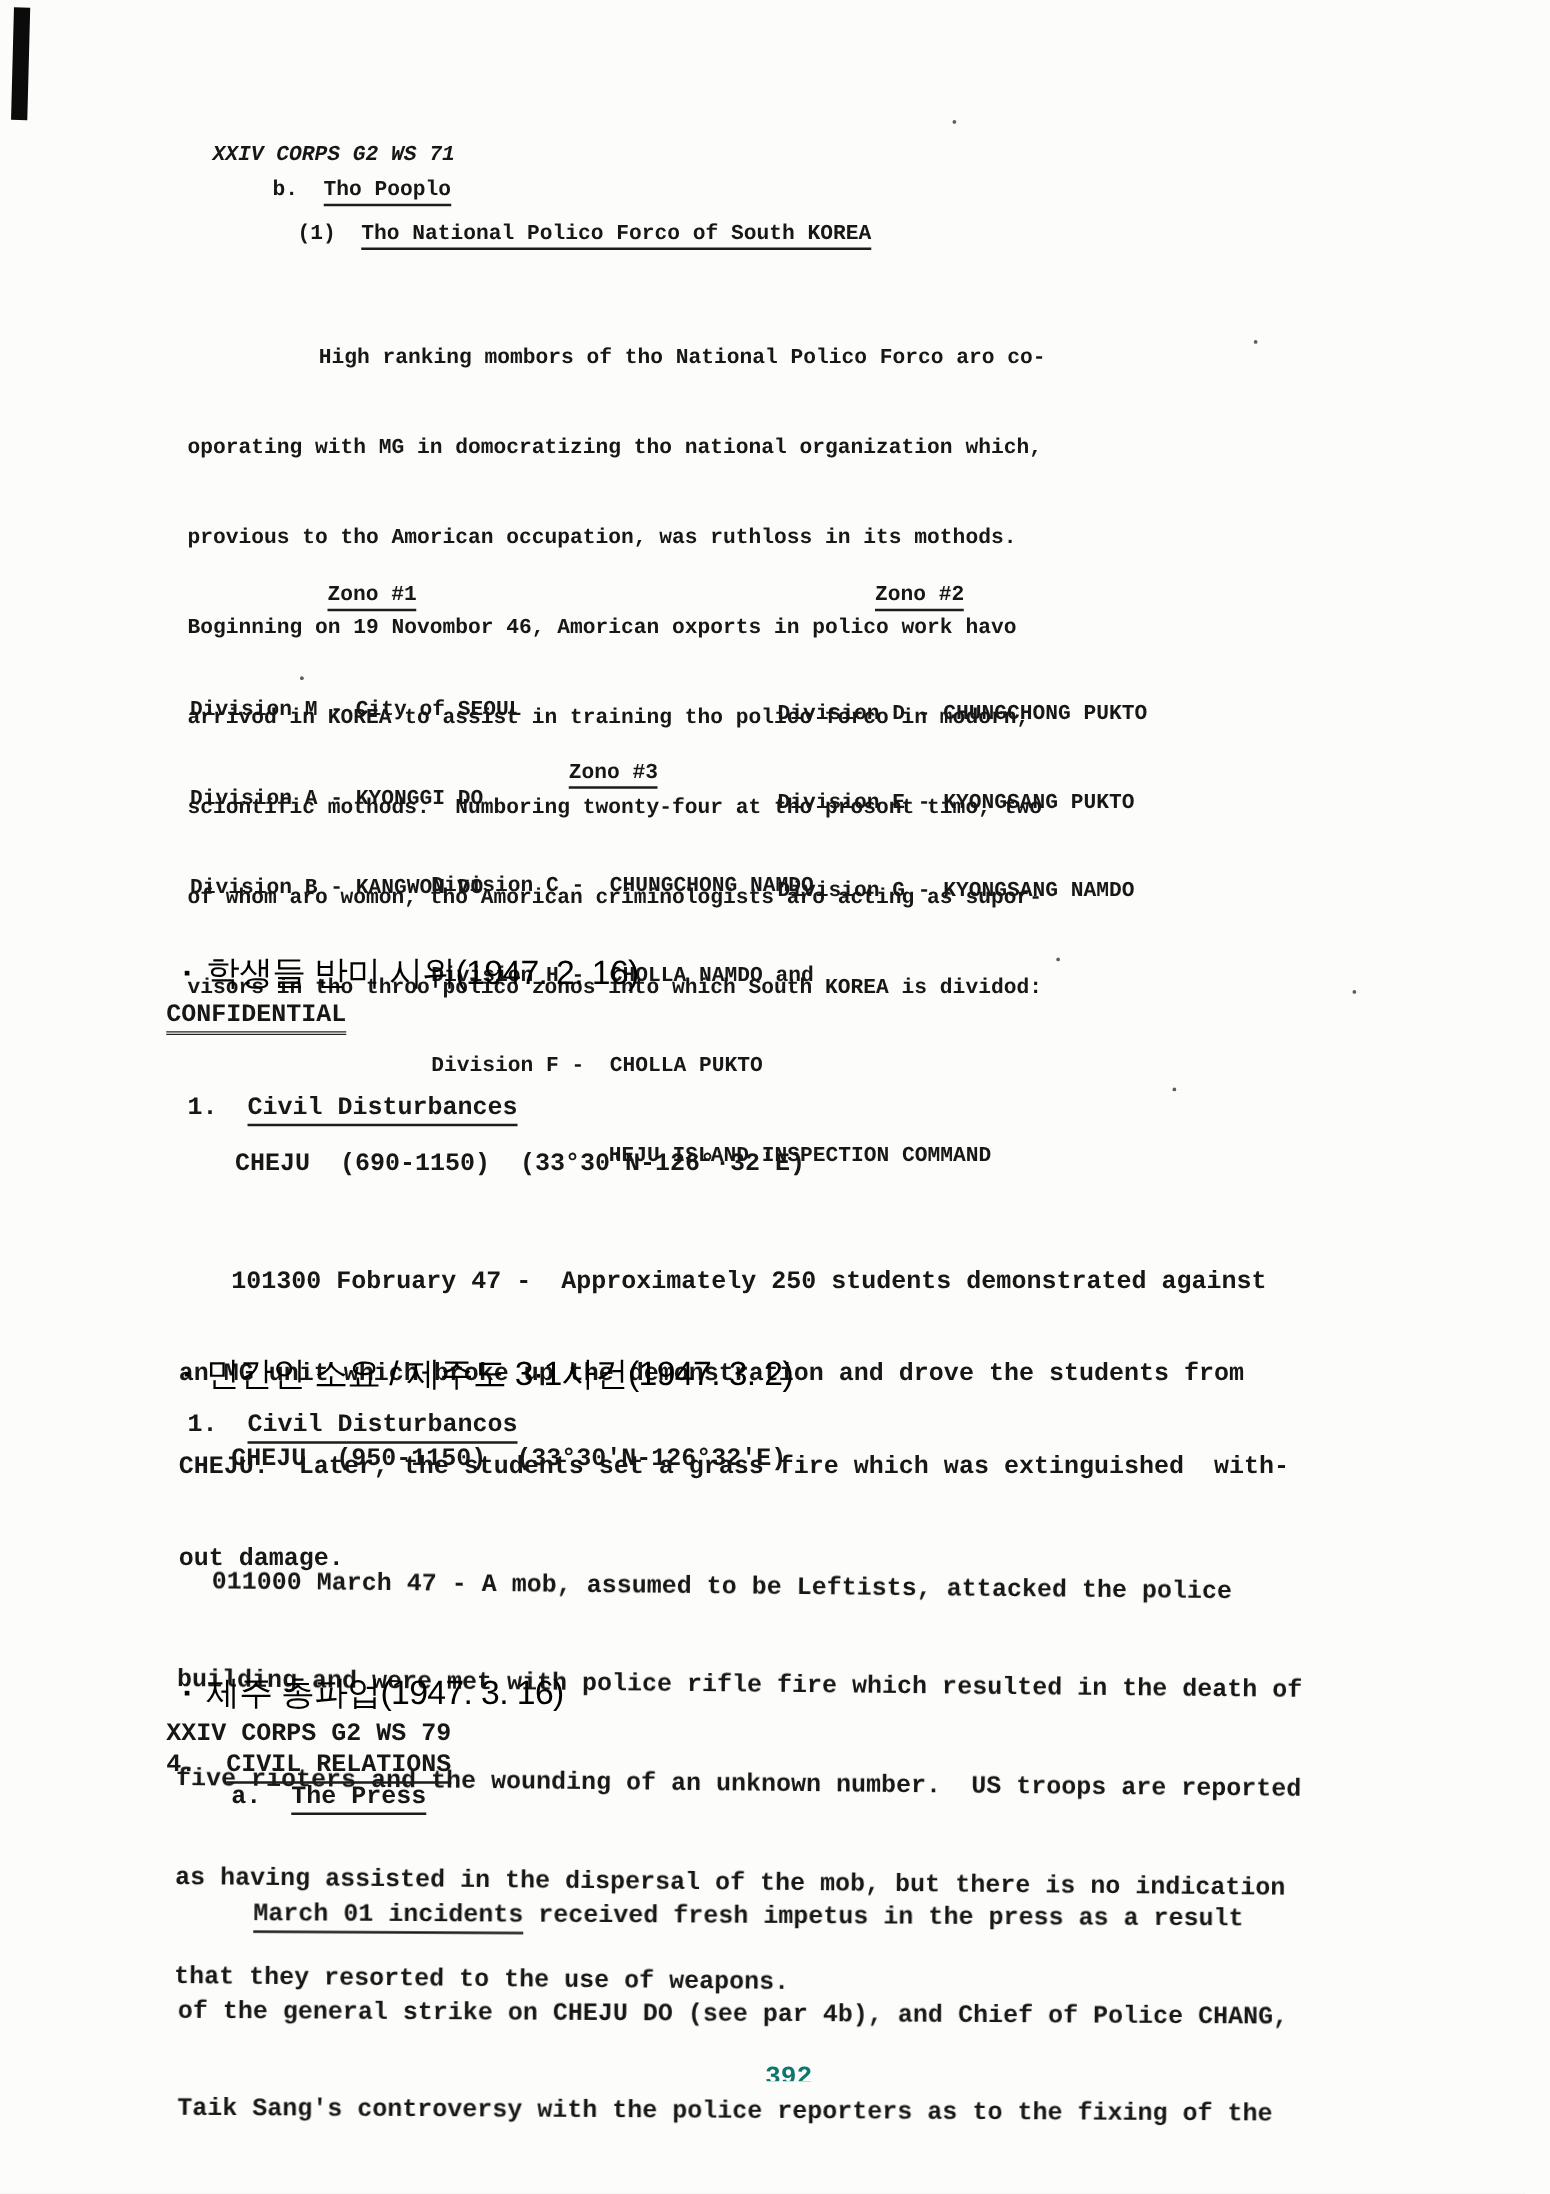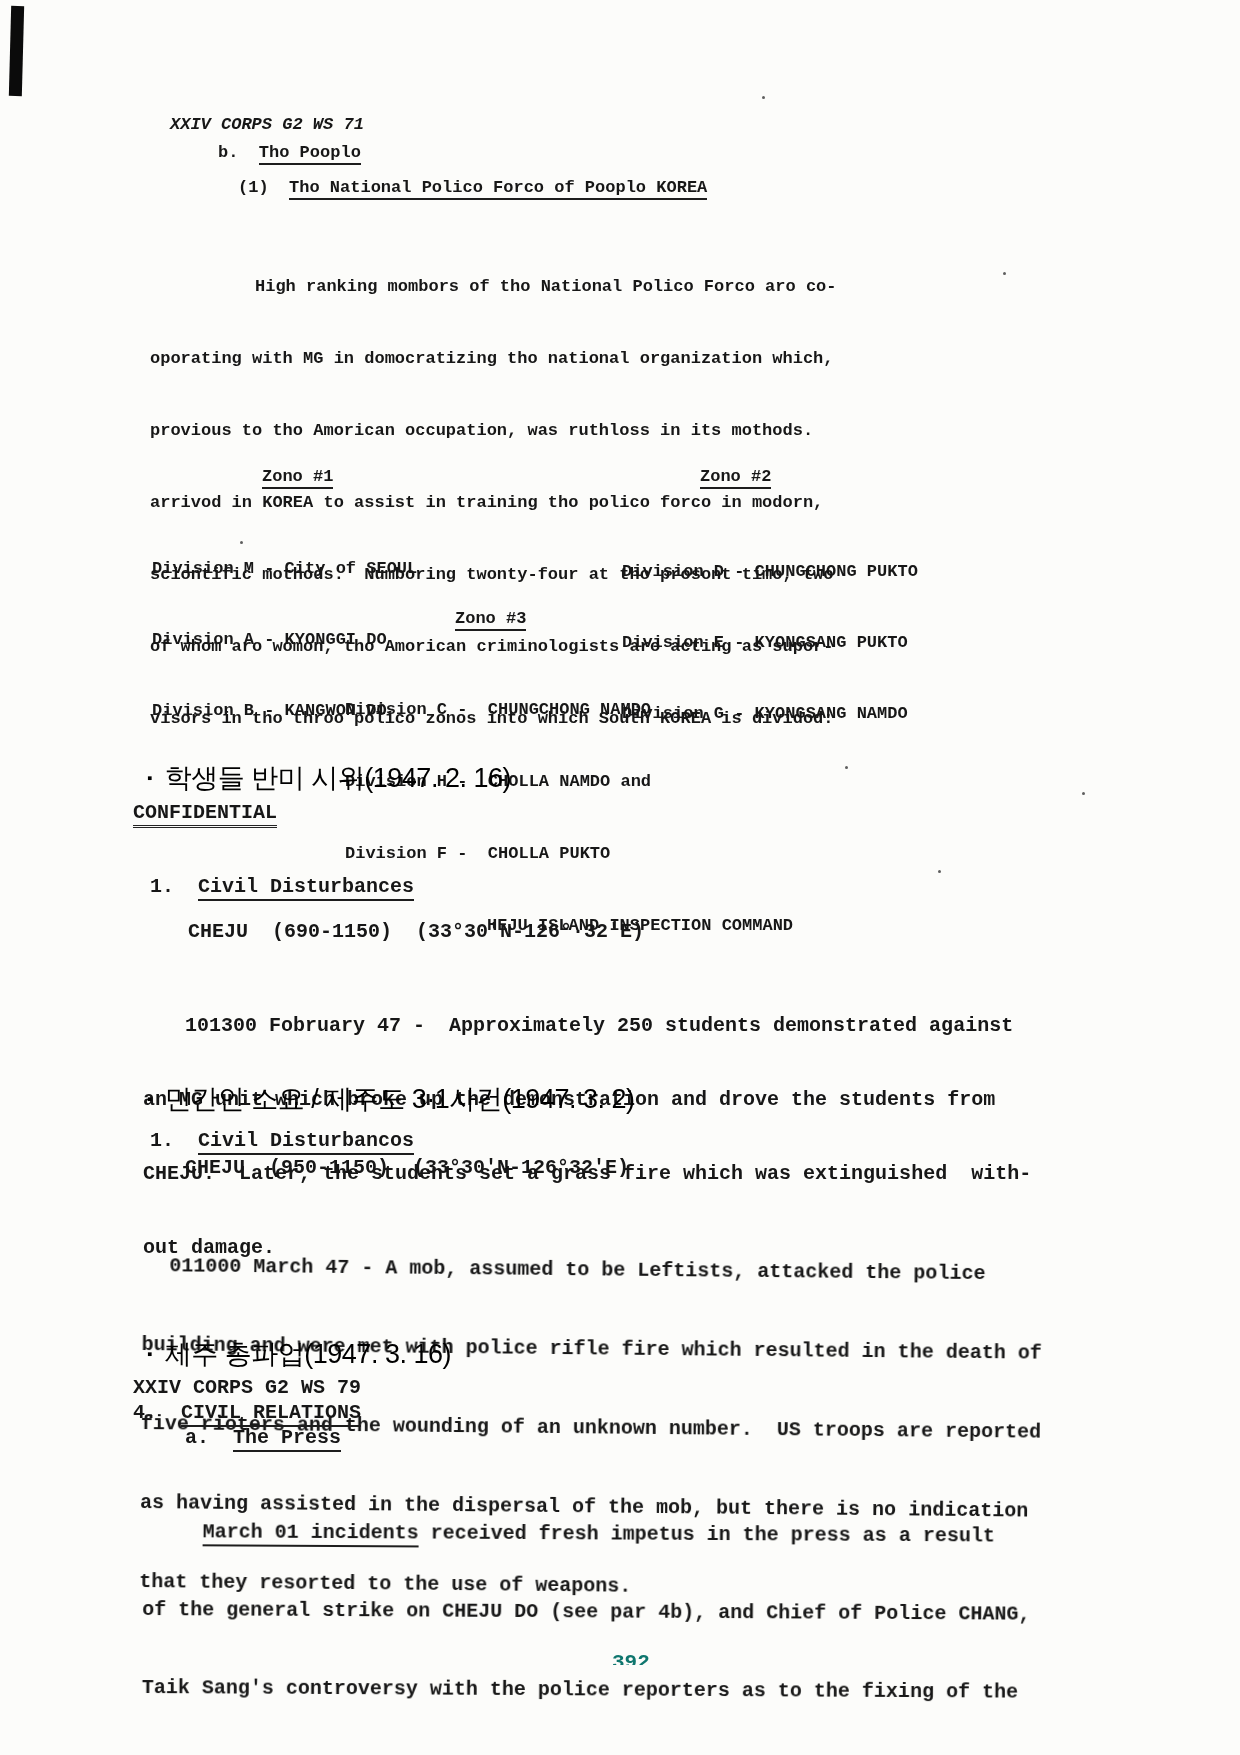--- a/index.html
+++ b/index.html
@@ -63,26 +63,27 @@
 <body>
 
 <div id="page">
 
   <div class="abs corner-mark"></div>
 
   <div class="abs tw s17" style="left:170px;top:113px;font-style:italic;">XXIV CORPS G2 WS 71</div>
 
   <div class="abs tw s17" style="left:218px;top:141px;"><span>b.</span><span>  </span><span class="ul">Tho Pooplo</span></div>
 
-  <div class="abs tw s17" style="left:238px;top:176px;"><span>(1)</span><span>  </span><span class="ul">Tho National Polico Forco of Pooplo KOREA</span></div>
+  <div class="abs tw s17" style="left:238px;top:176px;"><span>(1)</span><span>  </span><span class="ul">Tho National Polico Forco of South KOREA</span></div>
 
   <div class="abs tw s17 para lh24" style="left:150px;top:227px;">
     <div style="padding-left:105px;">High ranking mombors of tho National Polico Forco aro co-</div>
     <div>oporating with MG in domocratizing tho national organization which,</div>
     <div>provious to tho Amorican occupation, was ruthloss in its mothods.</div>
+    <div>Boginning on 19 Novombor 46, Amorican oxports in polico work havo</div>
     <div>arrivod in KOREA to assist in training tho polico forco in modorn,</div>
     <div>sciontific mothods.  Numboring twonty-four at tho prosont timo, two</div>
     <div>of whom aro womon, tho Amorican criminologists aro acting as supor-</div>
     <div>visors in tho throo polico zonos into which South KOREA is dividod:</div>
   </div>
 
   <div class="abs tw s17" style="left:262px;top:465px;"><span class="ul">Zono #1</span></div>
   <div class="abs tw s17" style="left:700px;top:465px;"><span class="ul">Zono #2</span></div>
 
   <div class="abs tw s17 para" style="left:152px;top:509px;">

